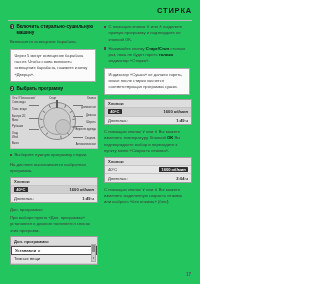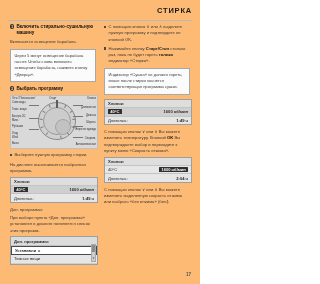--- a/index.html
+++ b/index.html
@@ -4,21 +4,21 @@
 <style>
   html,body{margin:0;padding:0;}
   body{
     width:200px;height:284px;
     background:#ffffff;
     font-family:"Liberation Sans", sans-serif;
     color:#2b2b2b;
     overflow:hidden;
     position:relative;
   }
-  .page{position:absolute;inset:0;background:#fdba74;}
+  .page{position:absolute;inset:0;background:#22c55e;}
 
   
   .header{
     position:absolute;top:6px;left:8px;right:8px;height:16px;
   }
   .header-title{
     position:absolute;right:0;top:0;
     font-size:7.5px;font-weight:bold;letter-spacing:.8px;
     color:#1a1a1a;
   }

